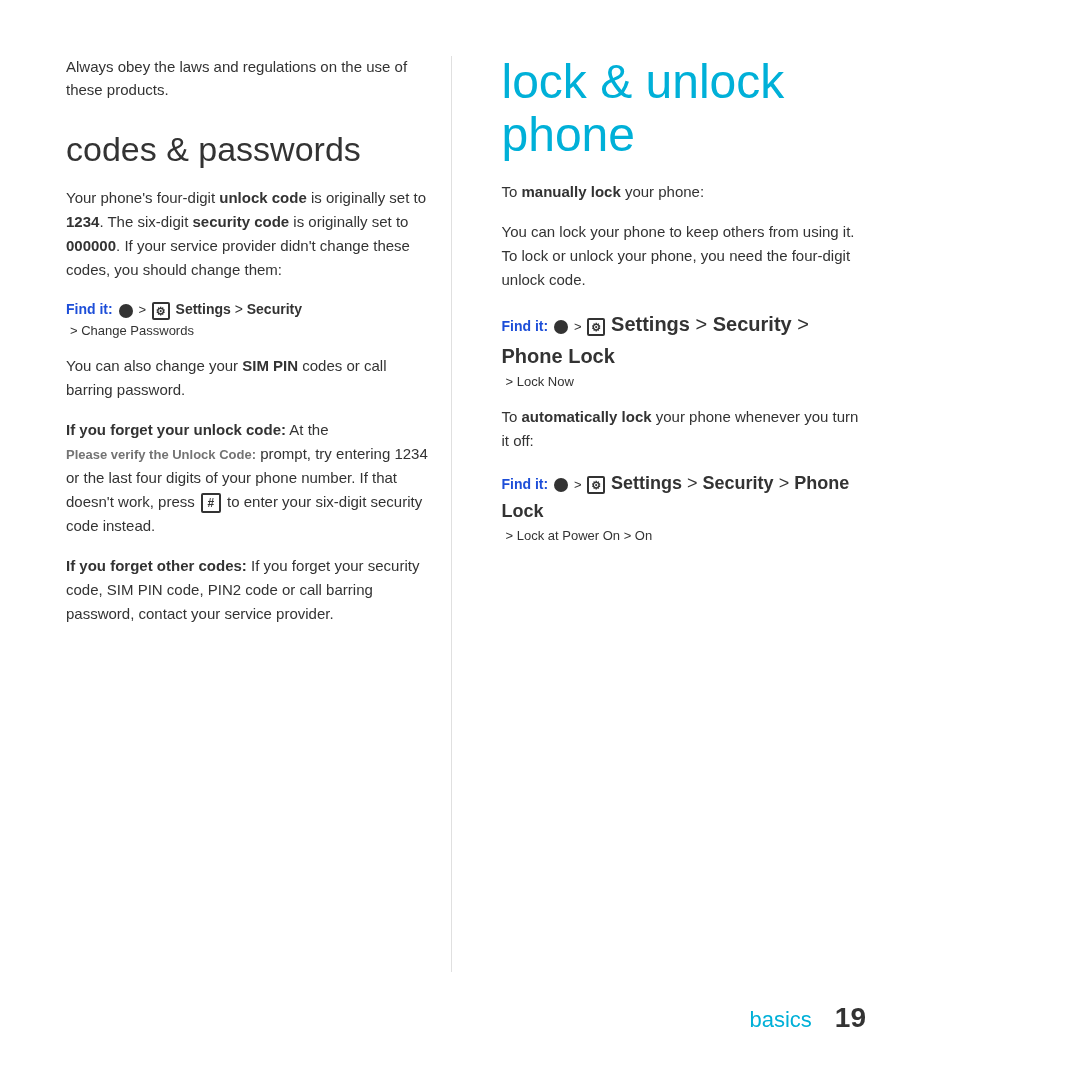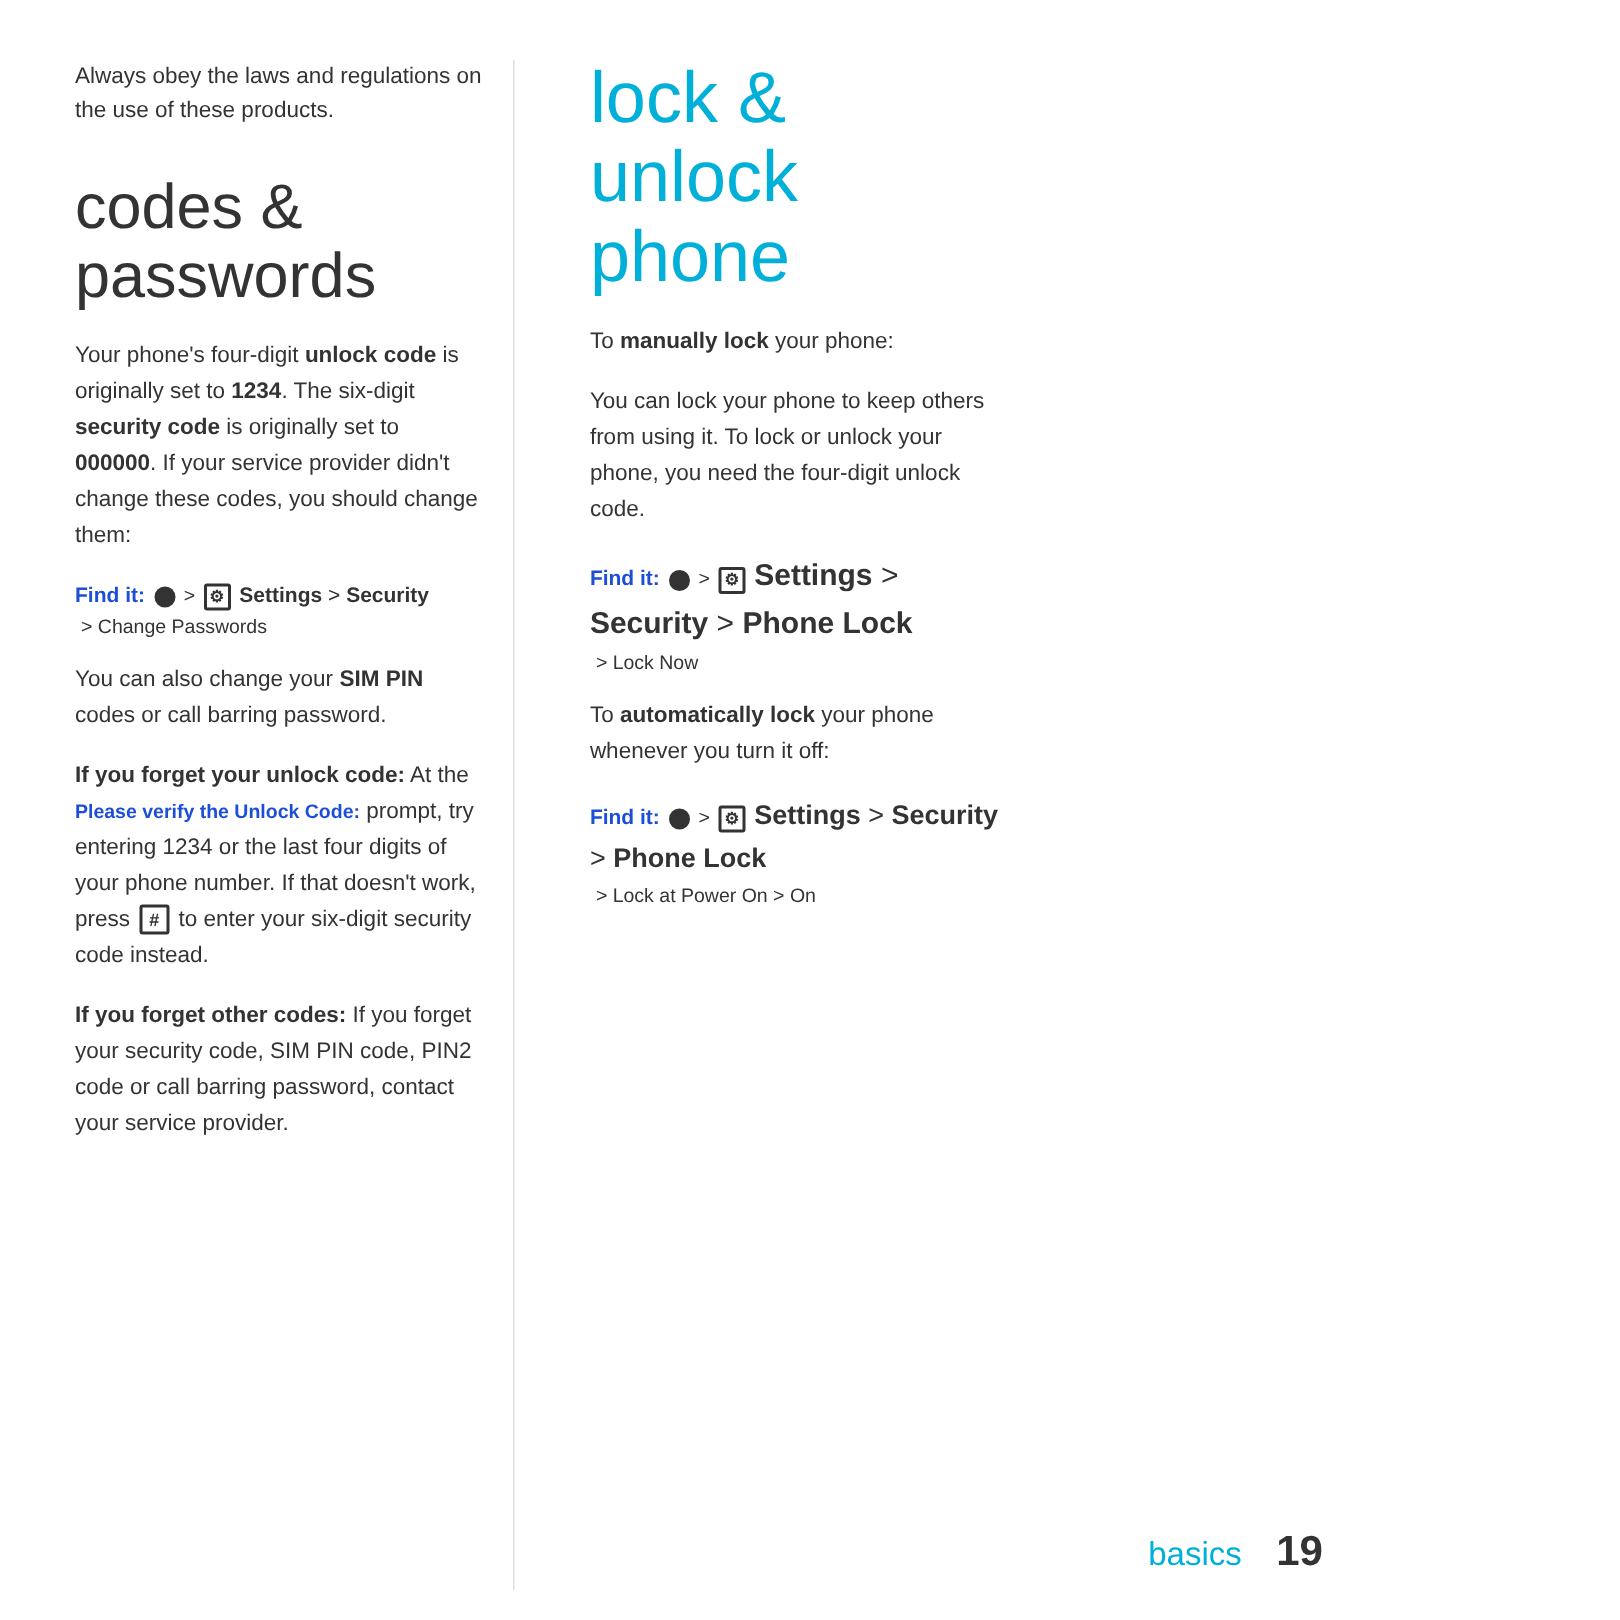--- a/index.html
+++ b/index.html
@@ -14,22 +14,22 @@
       background: #ffffff;
       font-family: 'Arial', sans-serif;
       overflow: hidden;
       position: relative;
     }
 
     .page-container {
       width: 932px;
       height: 1080px;
       display: flex;
-      flex-direction: row;
-      padding: 0;
+      flex-direction: column;
+      padding: 16px;
       position: relative;
     }
 
     .content-area {
       display: flex;
       flex: 1;
       padding: 40px 50px 20px 50px;
       gap: 40px;
     }
 
@@ -45,21 +45,21 @@
     }
 
     .intro-text {
       font-size: 15px;
       line-height: 1.5;
       color: #333;
       margin-bottom: 30px;
     }
 
     .section-title {
-      font-size: 42px;
+      font-size: 34px;
       font-weight: 300;
       color: #333;
       margin-bottom: 18px;
       line-height: 1.1;
     }
 
     .right-section-title {
       font-size: 48px;
       font-weight: 300;
       color: #00b0d8;
@@ -94,21 +94,21 @@
       font-size: 13px;
       color: #333;
       font-weight: normal;
       margin-top: 2px;
       margin-left: 4px;
     }
 
     .small-bold {
       font-size: 13px;
       font-weight: bold;
-      color: #1d4ed8;
+      color: #737373;
     }
 
     .footer-area {
       display: flex;
       justify-content: flex-end;
       align-items: flex-end;
       padding: 10px 50px 30px 50px;
     }
 
     .footer-right {

